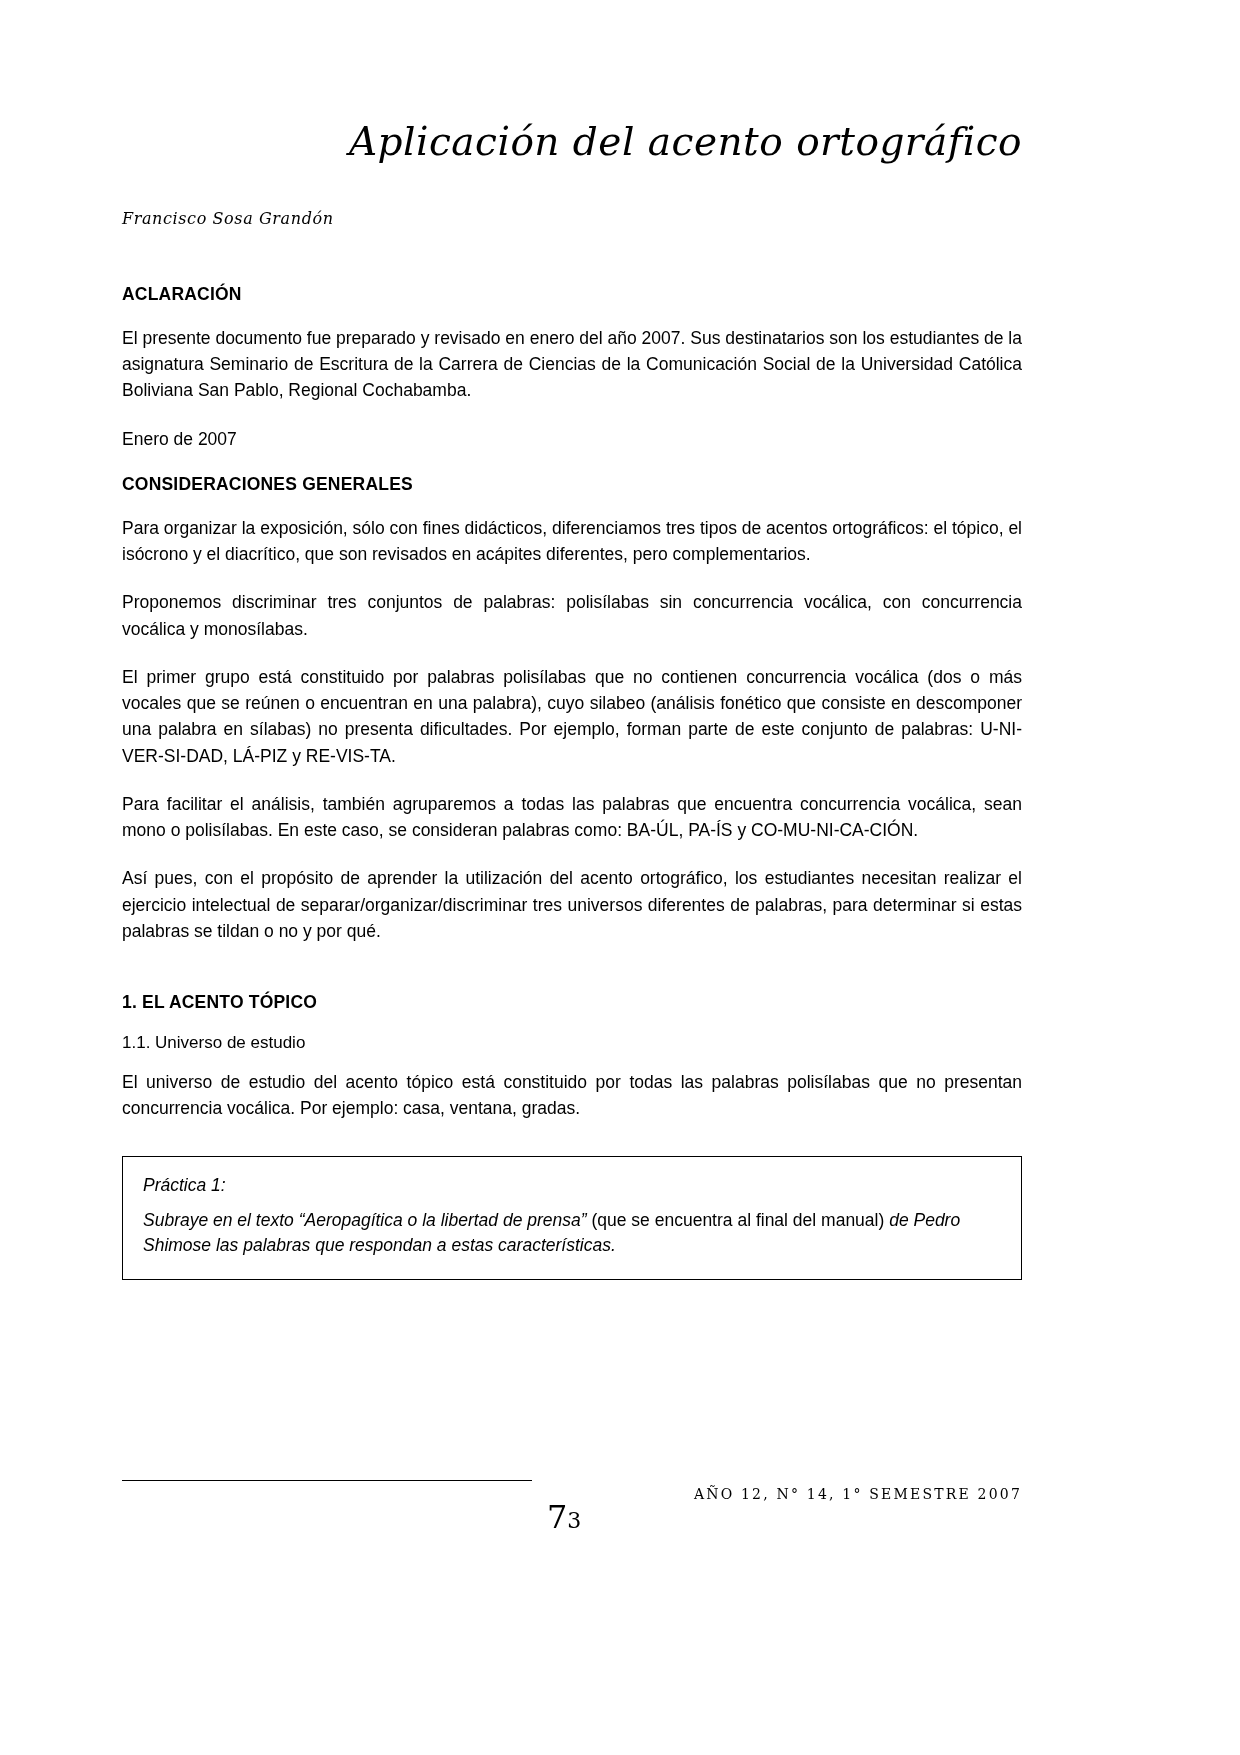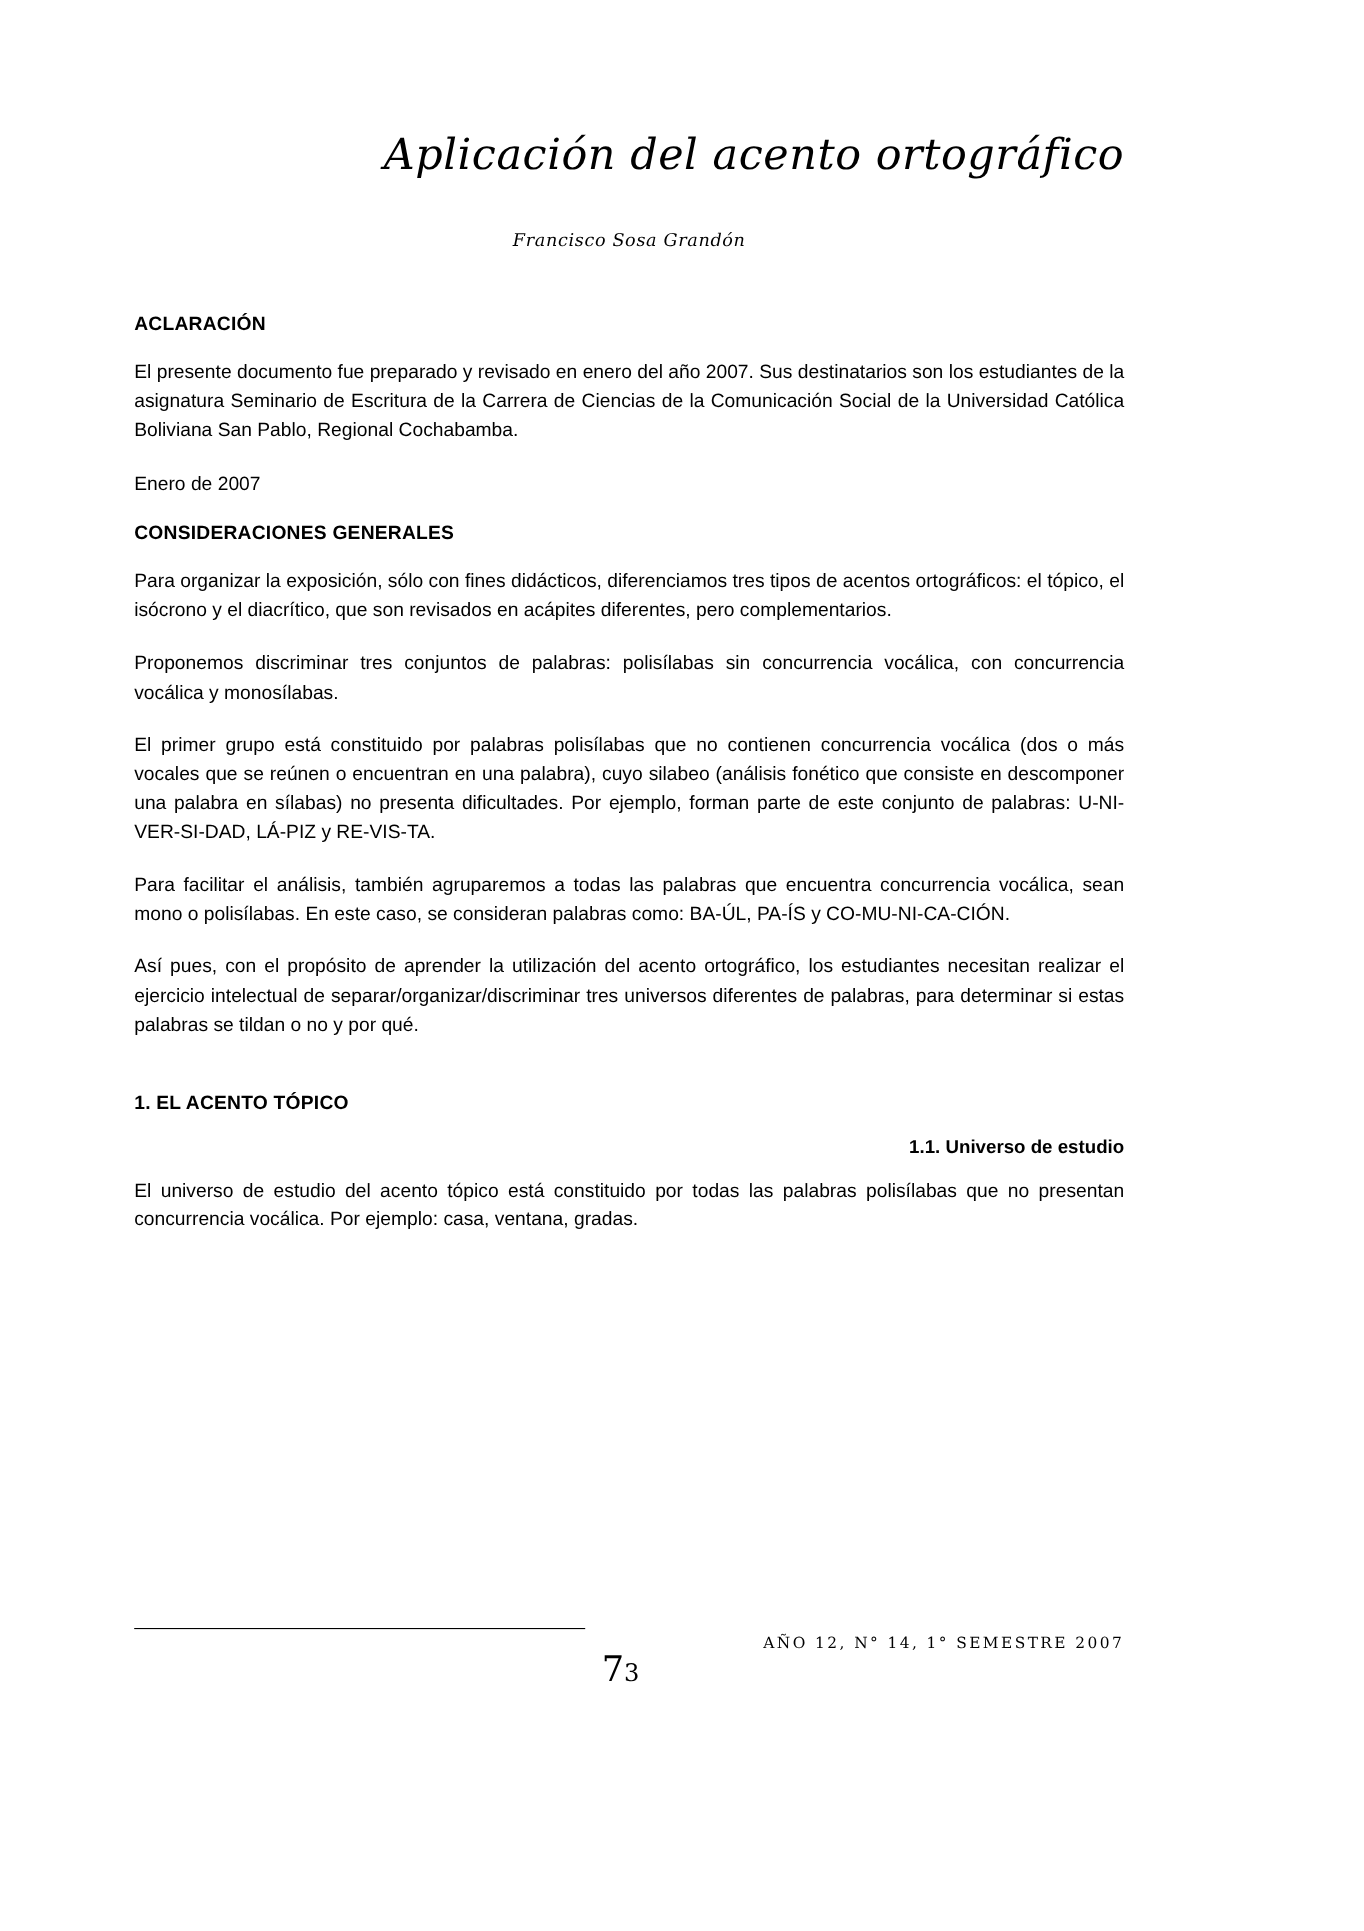--- a/index.html
+++ b/index.html
@@ -39,41 +39,40 @@
     font-weight: 400;
     text-align: right;
     letter-spacing: 0.5px;
     line-height: 1.15;
     margin: 0 0 44px 0;
   }
   .doc-author {
     font-family: "DejaVu Serif", serif;
     font-style: italic;
     font-size: 16px;
-    text-align: center;
+    text-align: left;
     letter-spacing: 0.6px;
     margin: 0 0 56px 0;
   }
 
   
   h2.section-heading {
     font-family: "Liberation Sans", sans-serif;
     font-size: 17.5px;
     font-weight: bold;
     margin: 0 0 20px 0;
     letter-spacing: 0.2px;
   }
   h2.section-heading.spaced-top {
   }
   h3.sub-heading {
     font-family: "Liberation Sans", sans-serif;
     font-size: 17px;
-    font-weight: bold;
+    font-weight: normal;
     margin: 0 0 16px 0;
-    text-align: right;
   }
 
   
   p.para {
     font-size: 17.5px;
     line-height: 1.5;
     margin: 0 0 22px 0;
     text-align: justify;
   }
   p.para.last {
@@ -165,20 +164,24 @@
     <p class="para">El primer grupo está constituido por palabras polisílabas que no contienen concurrencia vocálica (dos o más vocales que se reúnen o encuentran en una palabra), cuyo silabeo (análisis fonético que consiste en descomponer una palabra en sílabas) no presenta dificultades. Por ejemplo, forman parte de este conjunto de palabras: U-NI-VER-SI-DAD, LÁ-PIZ y RE-VIS-TA.</p>
     <p class="para">Para facilitar el análisis, también agruparemos a todas las palabras que encuentra concurrencia vocálica, sean mono o polisílabas. En este caso, se consideran palabras como: BA-ÚL, PA-ÍS y CO-MU-NI-CA-CIÓN.</p>
     <p class="para">Así pues, con el propósito de aprender la utilización del acento ortográfico, los estudiantes necesitan realizar el ejercicio intelectual de separar/organizar/discriminar tres universos diferentes de palabras, para determinar si estas palabras se tildan o no y por qué.</p>
 
     <div class="block-gap"></div>
 
     <h2 class="section-heading">1. EL ACENTO TÓPICO</h2>
     <h3 class="sub-heading">1.1. Universo de estudio</h3>
     <p class="para last">El universo de estudio del acento tópico está constituido por todas las palabras polisílabas que no presentan concurrencia vocálica. Por ejemplo: casa, ventana, gradas.</p>
 
+    <div class="practice-box">
+      <p>Práctica 1:</p>
+      <p><span>Subraye en el texto “Aeropagítica o la libertad de prensa”</span><span class="roman"> (que se encuentra al final del manual) </span><span>de Pedro Shimose las palabras que respondan a estas características.</span></p>
+    </div>
 
   </div>
 
   <div class="footer">
     <div class="footer-rule"></div>
     <div class="footer-page"><span>7</span><span class="small">3</span></div>
     <div class="footer-issue">AÑO 12, N° 14, 1° SEMESTRE 2007</div>
   </div>
 
 </div>

